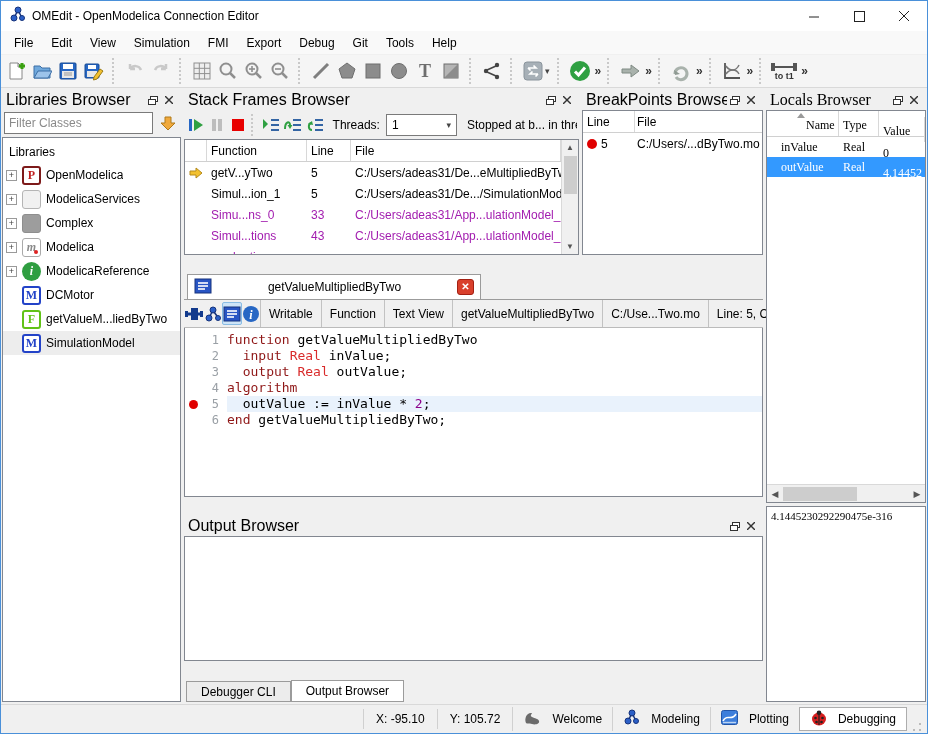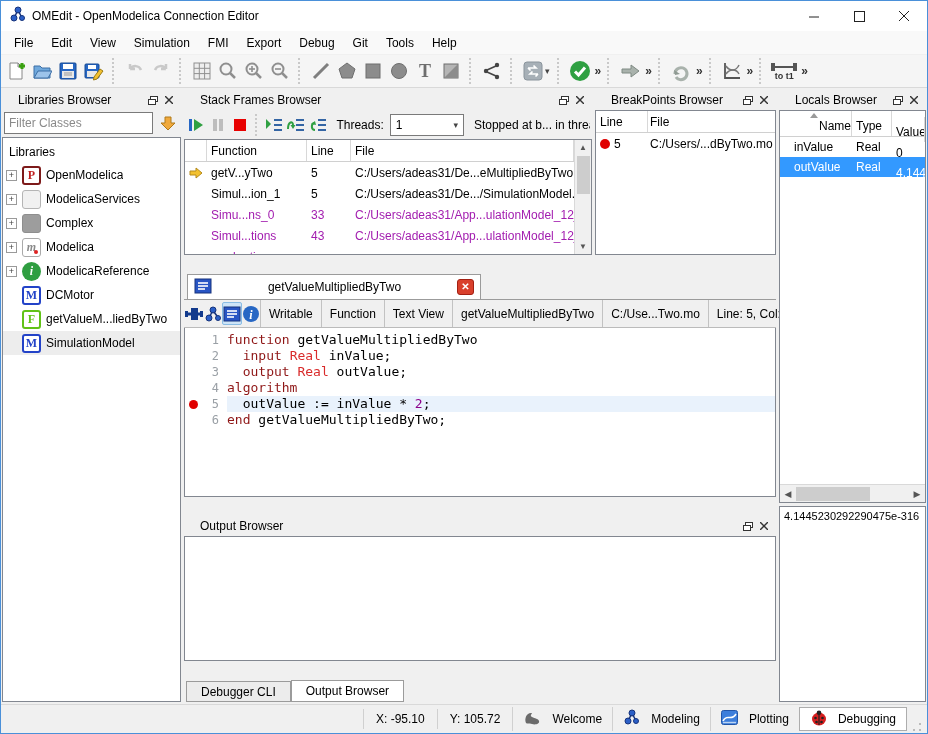--- a/index.html
+++ b/index.html
@@ -23,21 +23,21 @@
   .tb-btn { width:26px; height:26px; display:flex; align-items:center; justify-content:center; border-radius:2px; }
   .tb-btn.wide { width:auto; padding:0 2px; }
   .chev { font-weight:bold; color:#333; font-size:12px; padding:0 2px; letter-spacing:-1px; }
   .caret-down { font-size:9px; color:#444; margin-left:1px; }
   .tot1-label { font:bold 9px "Liberation Sans",sans-serif; color:#333; line-height:8px; text-align:center; }
 
   
   .main { flex:1; display:flex; gap:3px; padding:2px 1px; min-height:0; }
   .dock-col { display:flex; flex-direction:column; min-width:0; }
   .dock-head { height:20px; display:flex; align-items:center; padding:0 4px; flex:none; }
-  .dock-head .dtitle { flex:1; font-size:12px; white-space:nowrap; overflow:hidden;margin-left:12px; }
+  .dock-head .dtitle { flex:1; font-size:16px; white-space:nowrap; overflow:hidden; }
   .dock-btn { width:16px; height:14px; display:flex; align-items:center; justify-content:center; color:#333; }
   .panel-box { background:#fff; border:1px solid #828790; }
 
   
   .libraries { width:179px; flex:none; }
   .filter-row { height:27px; display:flex; align-items:center; gap:4px; padding:1px 2px 3px 2px; flex:none; }
   .filter-input { flex:1; height:22px; border:1px solid #7a7a7a; background:#fff; padding:0 4px; font:12px "Liberation Sans",sans-serif; color:#000; min-width:0; }
   .filter-input::placeholder { color:#8a8a8a; }
   .filter-btn { width:22px; height:22px; display:flex; align-items:center; justify-content:center; }
   .lib-tree { flex:1; overflow:hidden; padding-top:3px; }
@@ -121,21 +121,21 @@
   .seg.pl { color:#000; }
 
   
   .output { height:145px; flex:none; }
   .out-box { flex:1; }
   .bottom-tabs { height:22px; display:flex; align-items:flex-end; padding-left:2px; flex:none; }
   .btab { height:21px; display:flex; align-items:center; padding:0 14px; border:1px solid #9b9b9b; background:#ececec; margin-top:1px; }
   .btab.active { background:#fff; border-top:1px solid #9b9b9b; height:22px; margin-top:0; }
 
   
-  .locals { width:147px; flex:none; }
+  .locals { width:160px; flex:none;font-family:Liberation Serif, serif; }
   .loc-table { flex:1; display:flex; flex-direction:column; overflow:hidden; }
   .lrow { height:20px; display:flex; align-items:center; white-space:nowrap; flex:none; }
   .lrow.head { height:26px; border-bottom:1px solid #d0d0d0; position:relative; }
   .lcell { padding:0 4px; overflow:hidden; }
   .lc-name { width:72px; flex:none;padding-left:39px; }
   .lc-type { width:40px; flex:none; }
   .lc-val { flex:1;margin-top:12px; }
   .lrow.head .lcell { border-right:1px solid #d8d8d8; height:100%; display:flex; align-items:flex-end; padding-bottom:3px; }
   .sort-caret { position:absolute; left:30px; top:2px; width:0; height:0; border-left:4px solid transparent; border-right:4px solid transparent; border-bottom:5px solid #9a9a9a; }
   .lrow.selected { background:#3399ff; color:#fff; }

